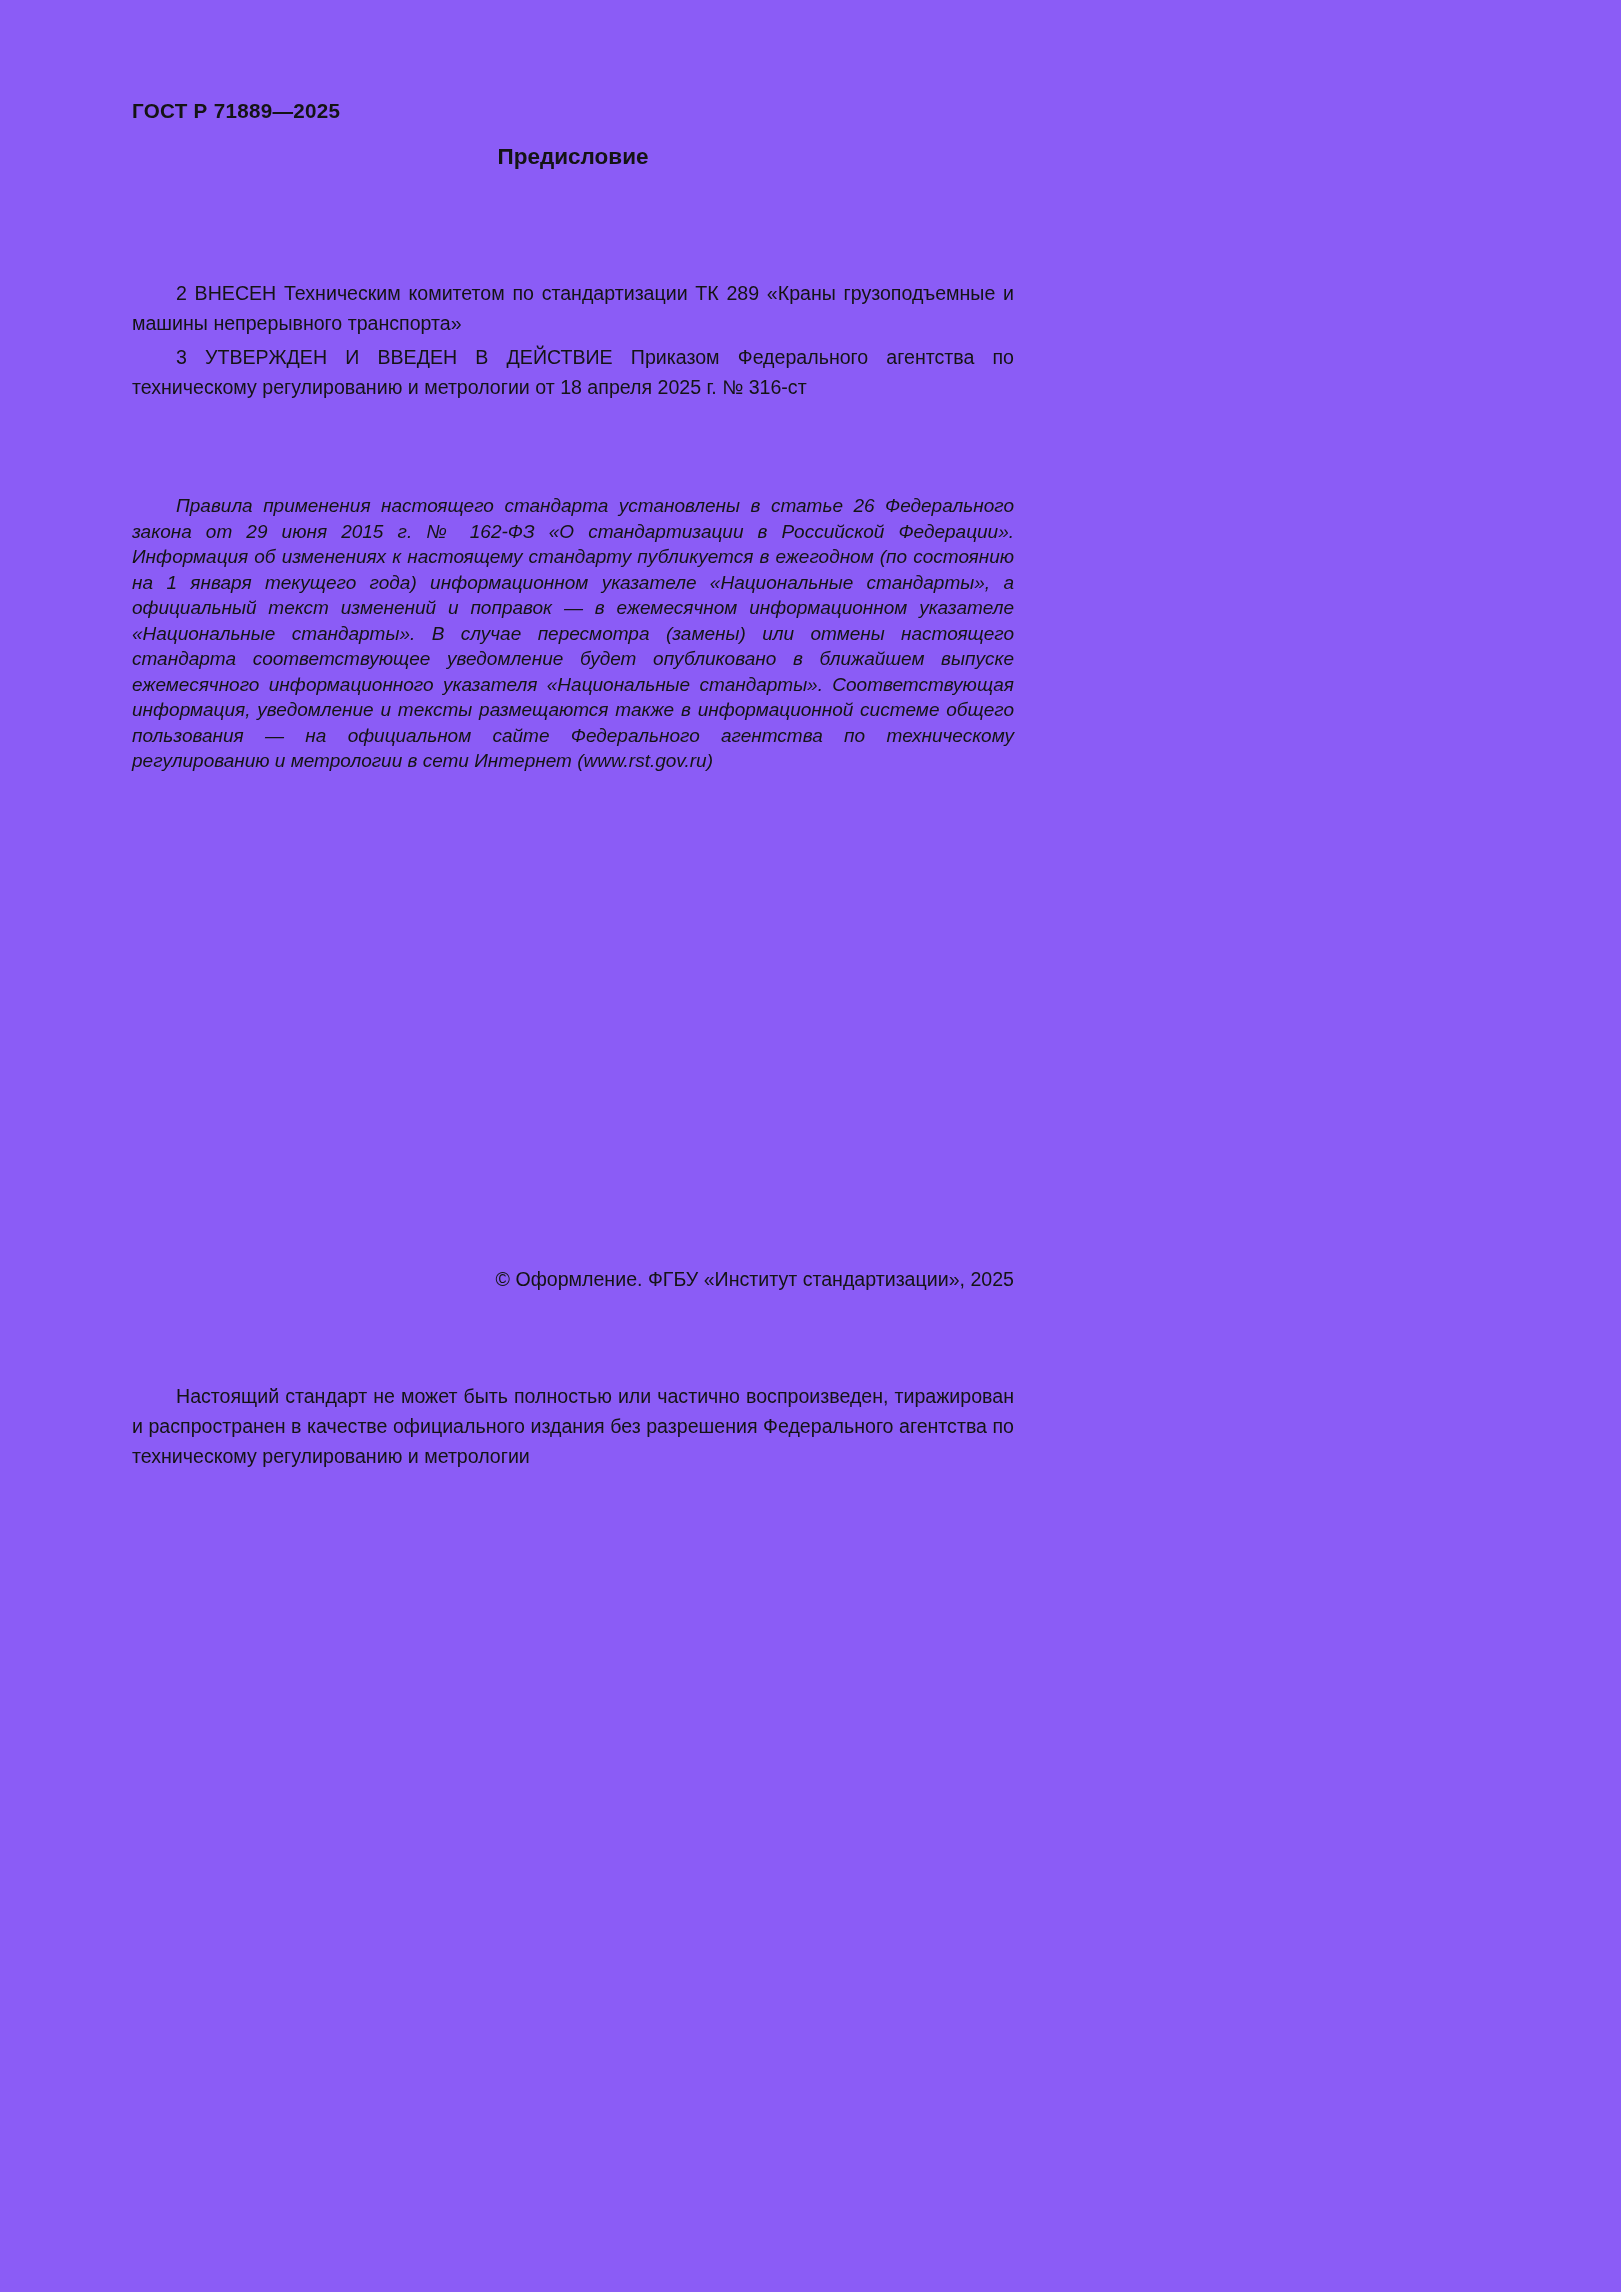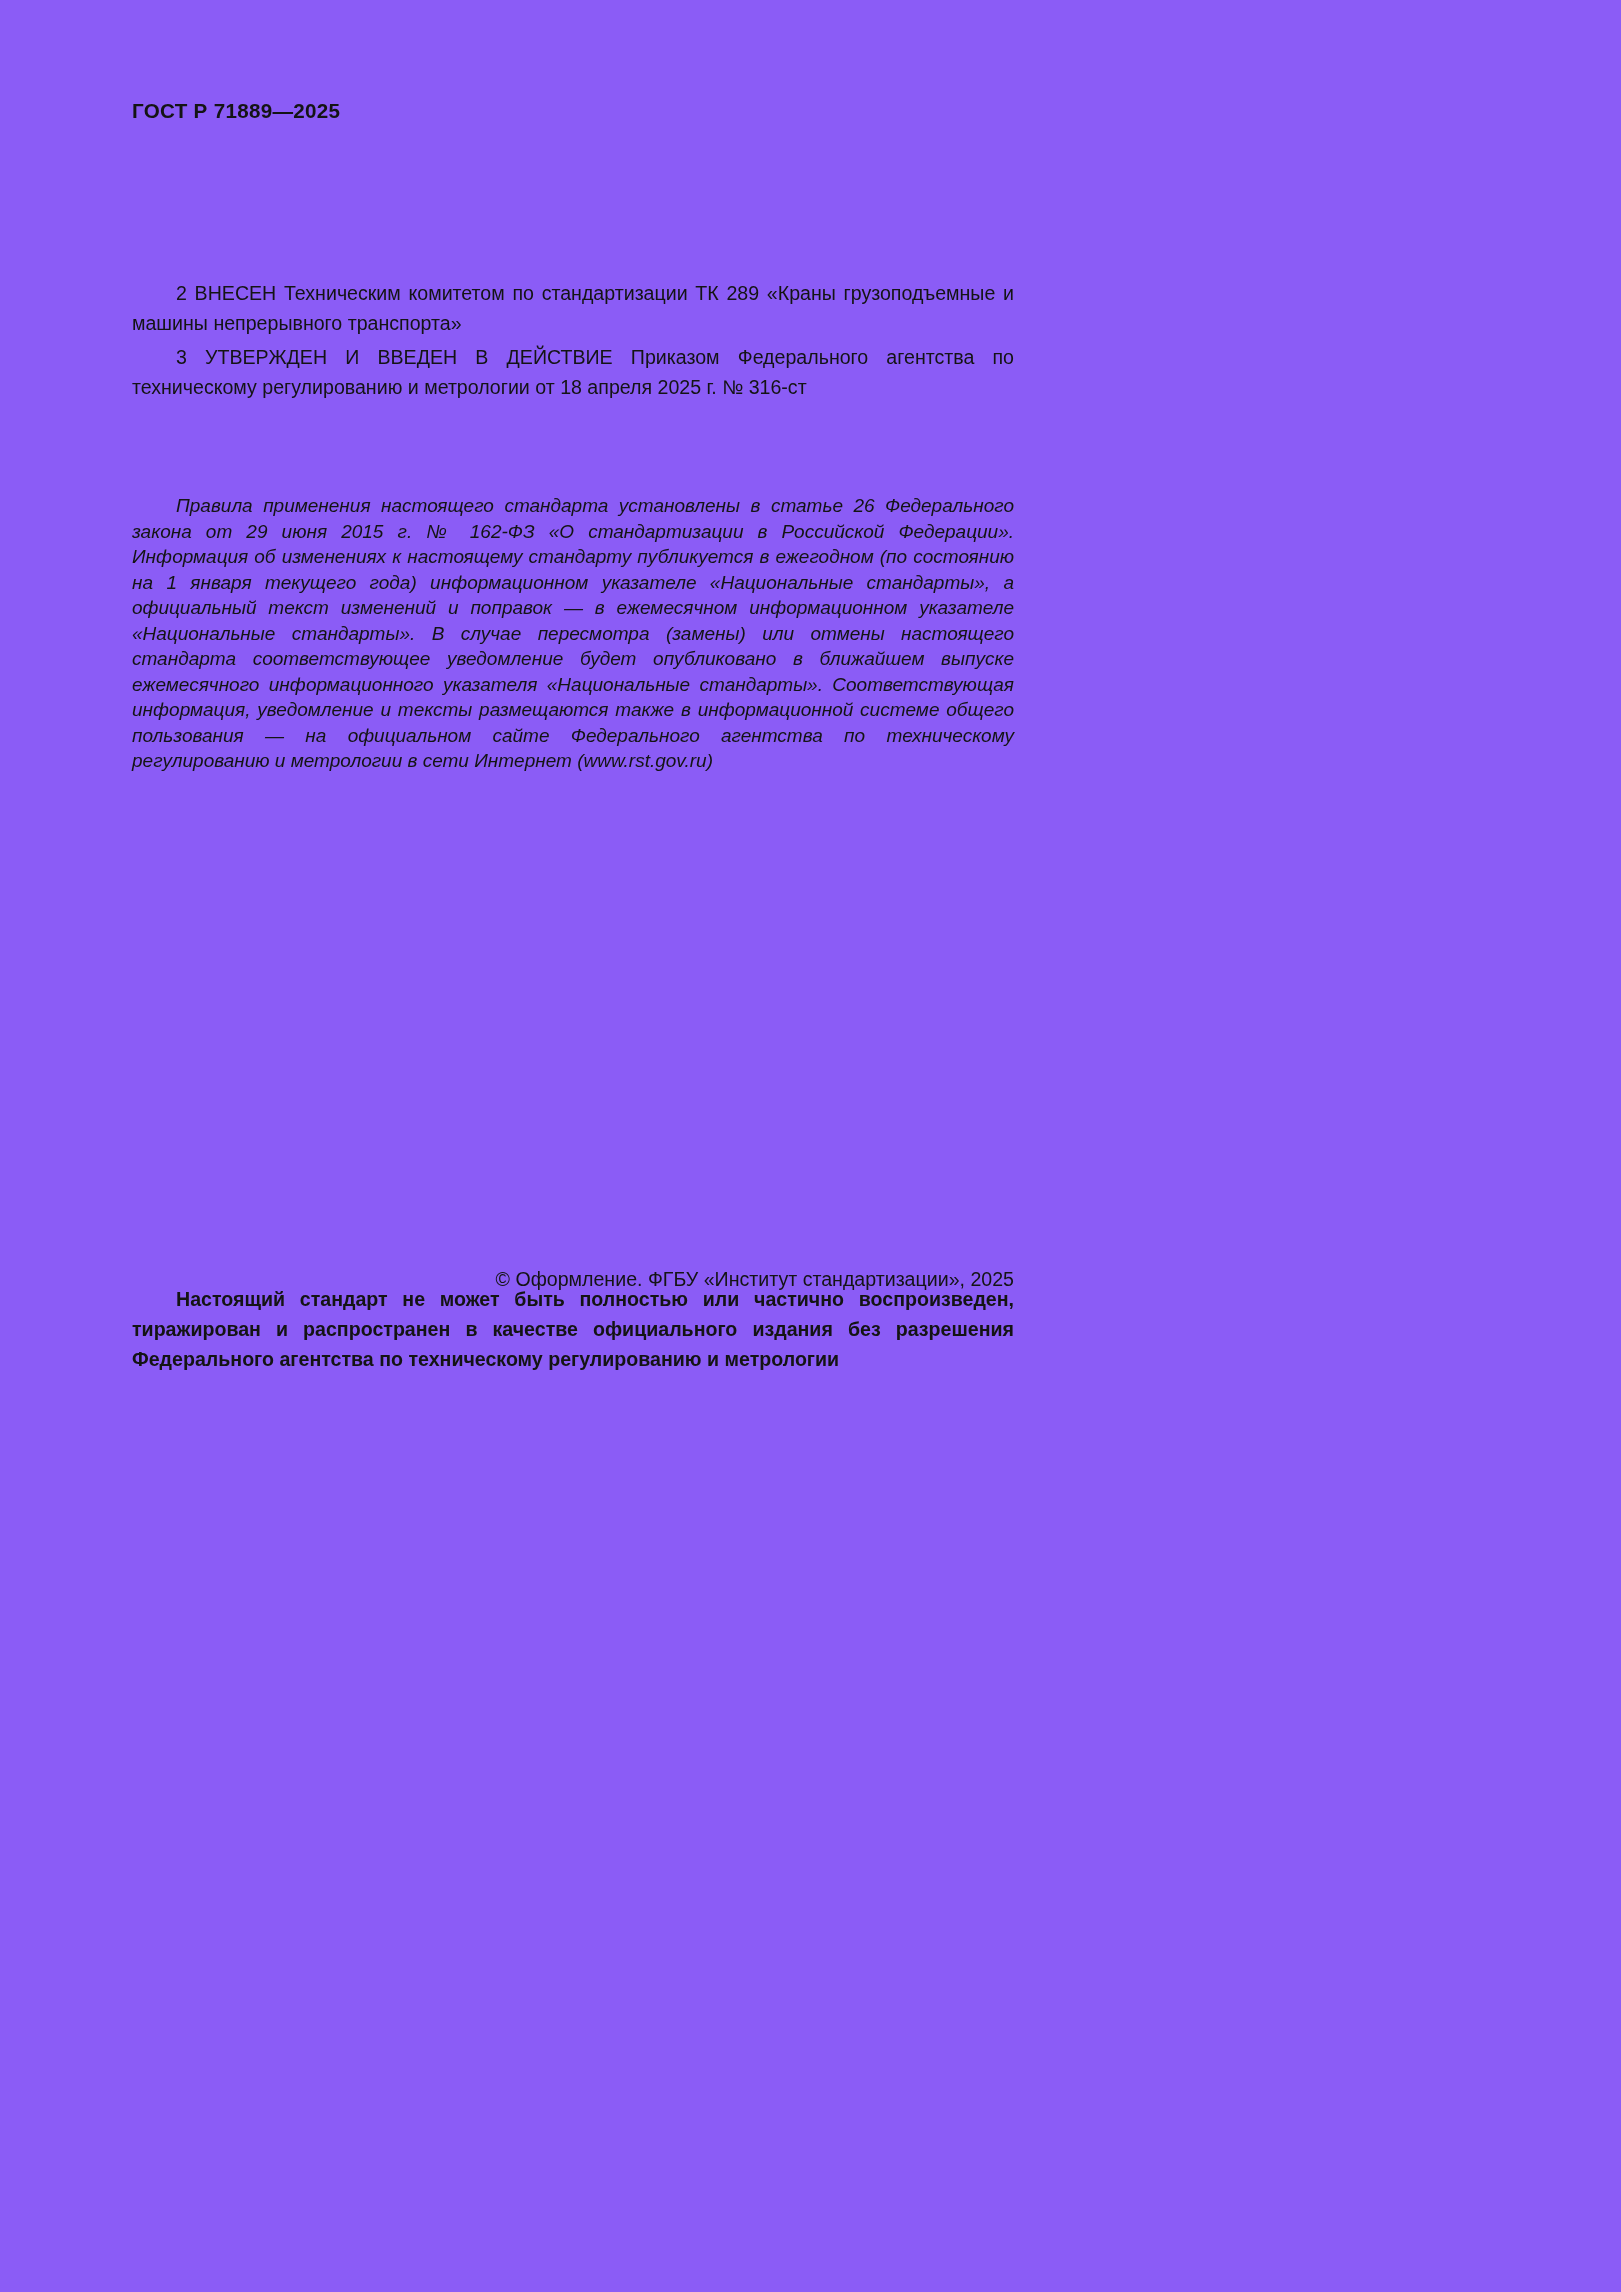--- a/index.html
+++ b/index.html
@@ -53,33 +53,34 @@
       top: 493px;
       font-style: italic;
       font-size: 19px;
       line-height: 25.5px;
     }
     .copyright {
       top: 1268px;
       text-align: right;
       font-size: 19.6px;
     }
-    .bottom { top: 1284px; font-weight: bold; }
+    .bottom { top: 1381px; }
     .pagenum {
       top: 1391px;
       font-size: 19.6px;
     }
   </style>
 </head>
 <body>
 
 <div class="sheet">
 
   <div class="col doc-code">ГОСТ Р 71889—2025</div>
 
+  <h1 class="col title">Предисловие</h1>
 
 
   <p class="col para p2">2 ВНЕСЕН Техническим комитетом по стандартизации ТК 289 «Краны грузоподъемные и машины непрерывного транспорта»</p>
 
   <p class="col para p3">3 УТВЕРЖДЕН И ВВЕДЕН В ДЕЙСТВИЕ Приказом Федерального агентства по техническому регулированию и метрологии от 18 апреля 2025 г.  № 316-ст</p>
 
 
   <p class="col para rules">Правила применения настоящего стандарта установлены в статье 26 Федерального закона от 29 июня 2015 г. № 162-ФЗ «О стандартизации в Российской Федерации». Информация об изменениях к настоящему стандарту публикуется в ежегодном (по состоянию на 1 января текущего года) информационном указателе «Национальные стандарты», а официальный текст изменений и поправок — в ежемесячном информационном указателе «Национальные стандарты». В случае пересмотра (замены) или отмены настоящего стандарта соответствующее уведомление будет опубликовано в ближайшем выпуске ежемесячного информационного указателя «Национальные стандарты». Соответствующая информация, уведомление и тексты размещаются также в информационной системе общего пользования — на официальном сайте Федерального агентства по техническому регулированию и метрологии в сети Интернет (www.rst.gov.ru)</p>
 
   <div class="col copyright">© Оформление. ФГБУ «Институт стандартизации», 2025</div>

